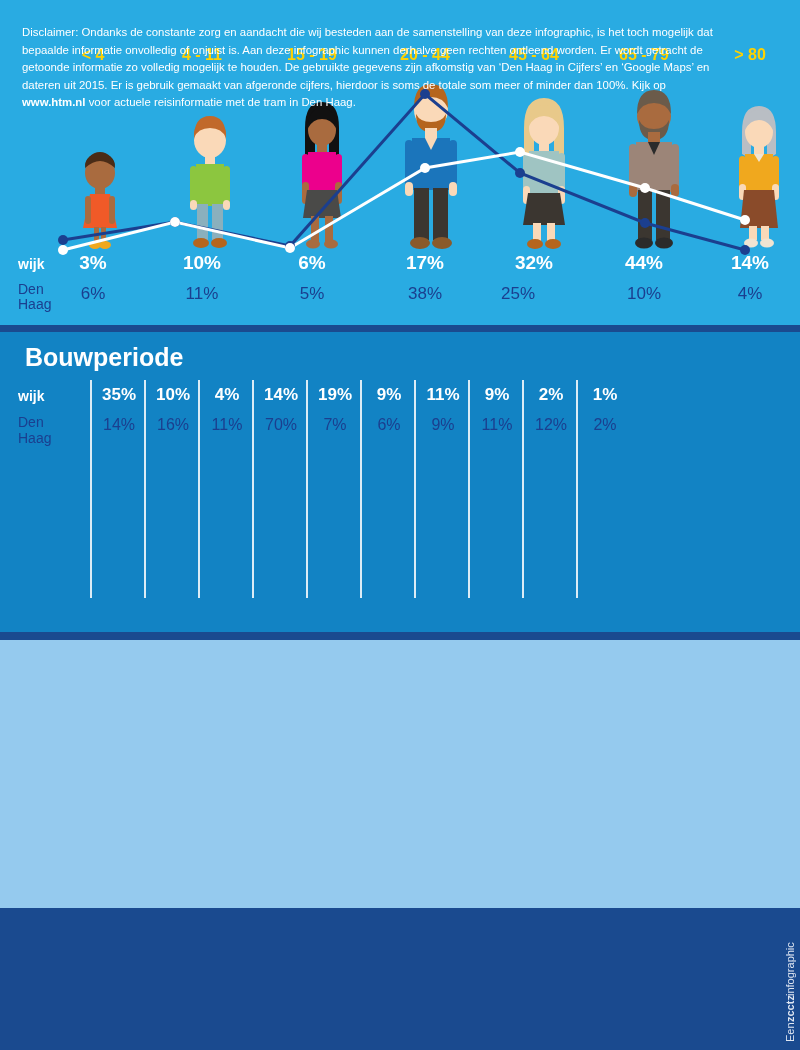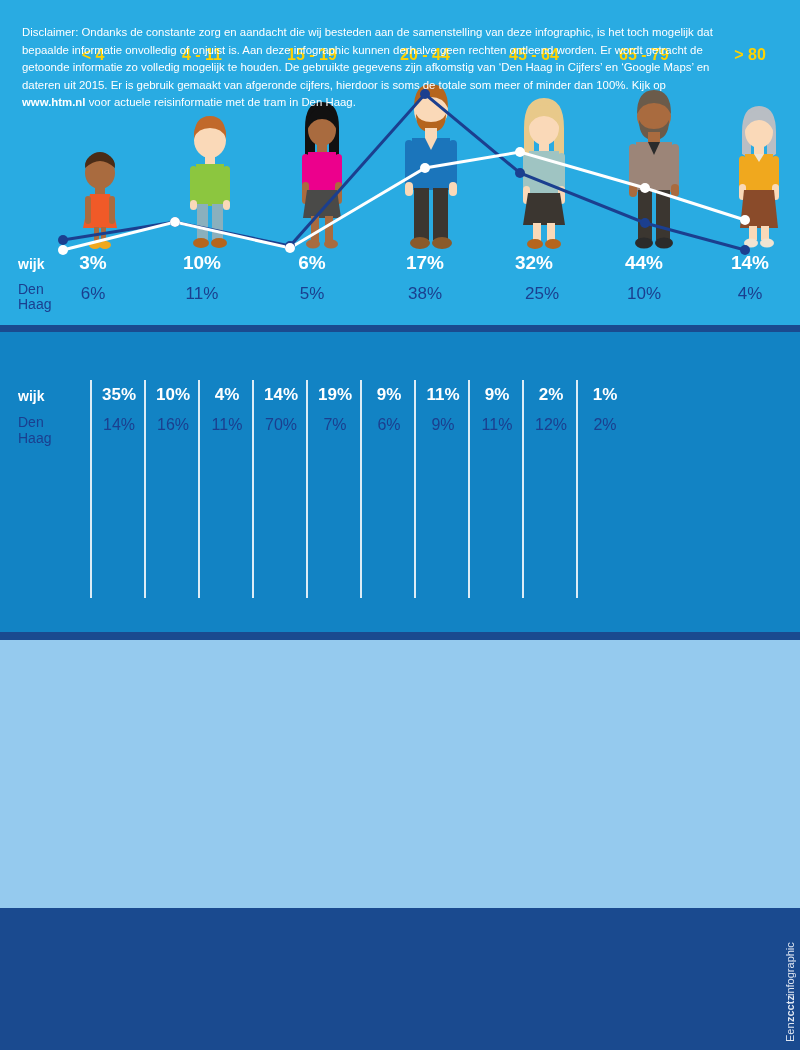--- a/index.html
+++ b/index.html
@@ -251,28 +251,29 @@
       <div class="age-val wijk" style="left:262px">6%</div>
       <div class="age-val wijk" style="left:375px">17%</div>
       <div class="age-val wijk" style="left:484px">32%</div>
       <div class="age-val wijk" style="left:594px">44%</div>
       <div class="age-val wijk" style="left:700px">14%</div>
 
       <div class="age-val dh" style="left:43px">6%</div>
       <div class="age-val dh" style="left:152px">11%</div>
       <div class="age-val dh" style="left:262px">5%</div>
       <div class="age-val dh" style="left:375px">38%</div>
-      <div class="age-val dh" style="left:492px">25%</div>
+      <div class="age-val dh" style="left:468px">25%</div>
       <div class="age-val dh" style="left:594px">10%</div>
       <div class="age-val dh" style="left:700px">4%</div>
     </div>
   </div>
 
   <div class="sec-build">
 
+    <div class="build-title">Bouwperiode</div>
 
     <div class="build-label bold">wijk</div>
     <div class="build-label dark">Den<br>Haag</div>
 
     <div class="bgrid">
       <div class="bdiv" style="left:0px"></div>
       <div class="bdiv" style="left:54px"></div>
       <div class="bdiv" style="left:108px"></div>
       <div class="bdiv" style="left:162px"></div>
       <div class="bdiv" style="left:216px"></div>

